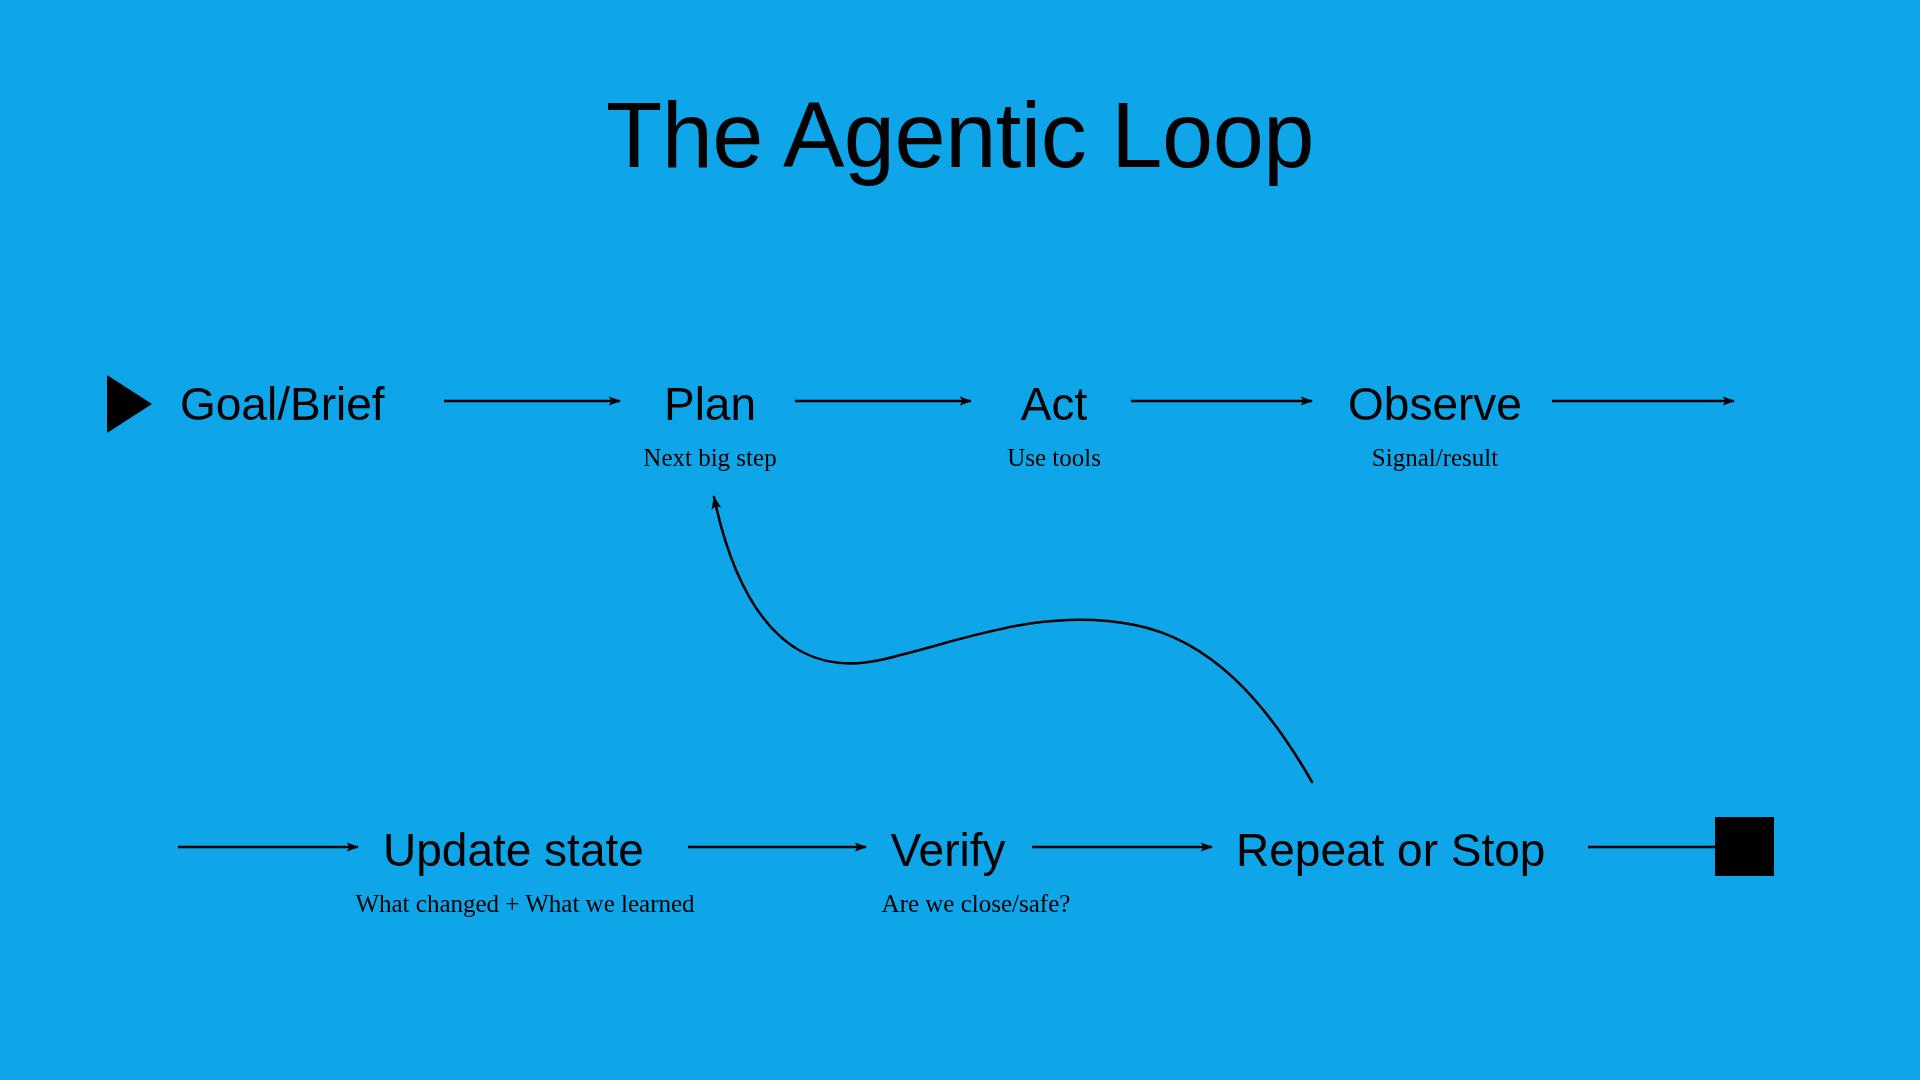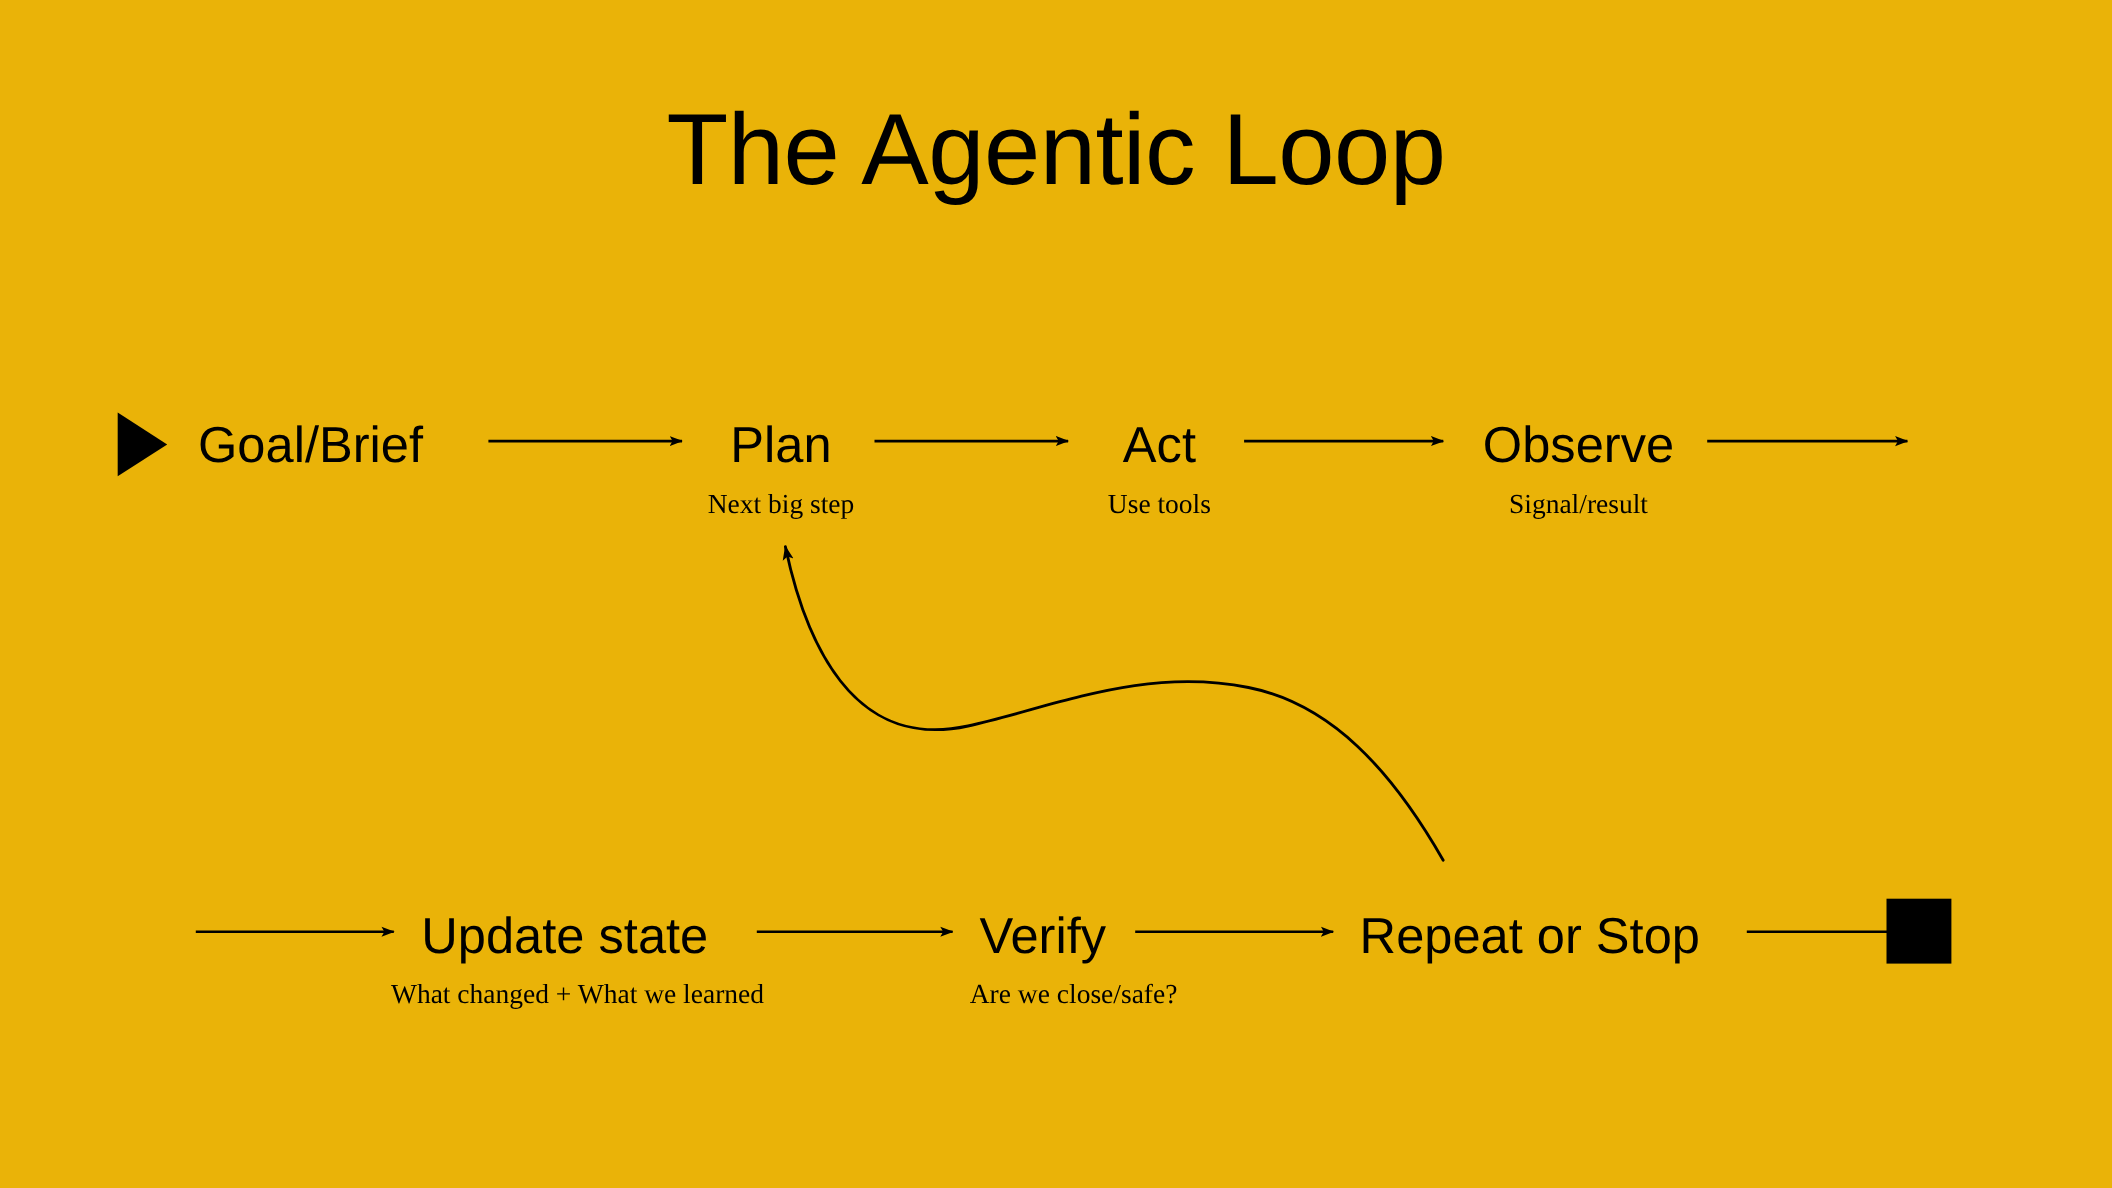--- a/index.html
+++ b/index.html
@@ -11,21 +11,21 @@
     width: 1920px;
     height: 1080px;
     overflow: hidden;
     font-family: "Liberation Sans", sans-serif;
     color: #000000;
   }
   #stage {
     position: relative;
     width: 1920px;
     height: 1080px;
-    background: #eab308;
+    background: #0ea5e9;
   }
   #diagram-svg {
     position: absolute;
     inset: 0;
     width: 1920px;
     height: 1080px;
     display: block;
   }
   .node-label {
     font-family: "Liberation Sans", sans-serif;

